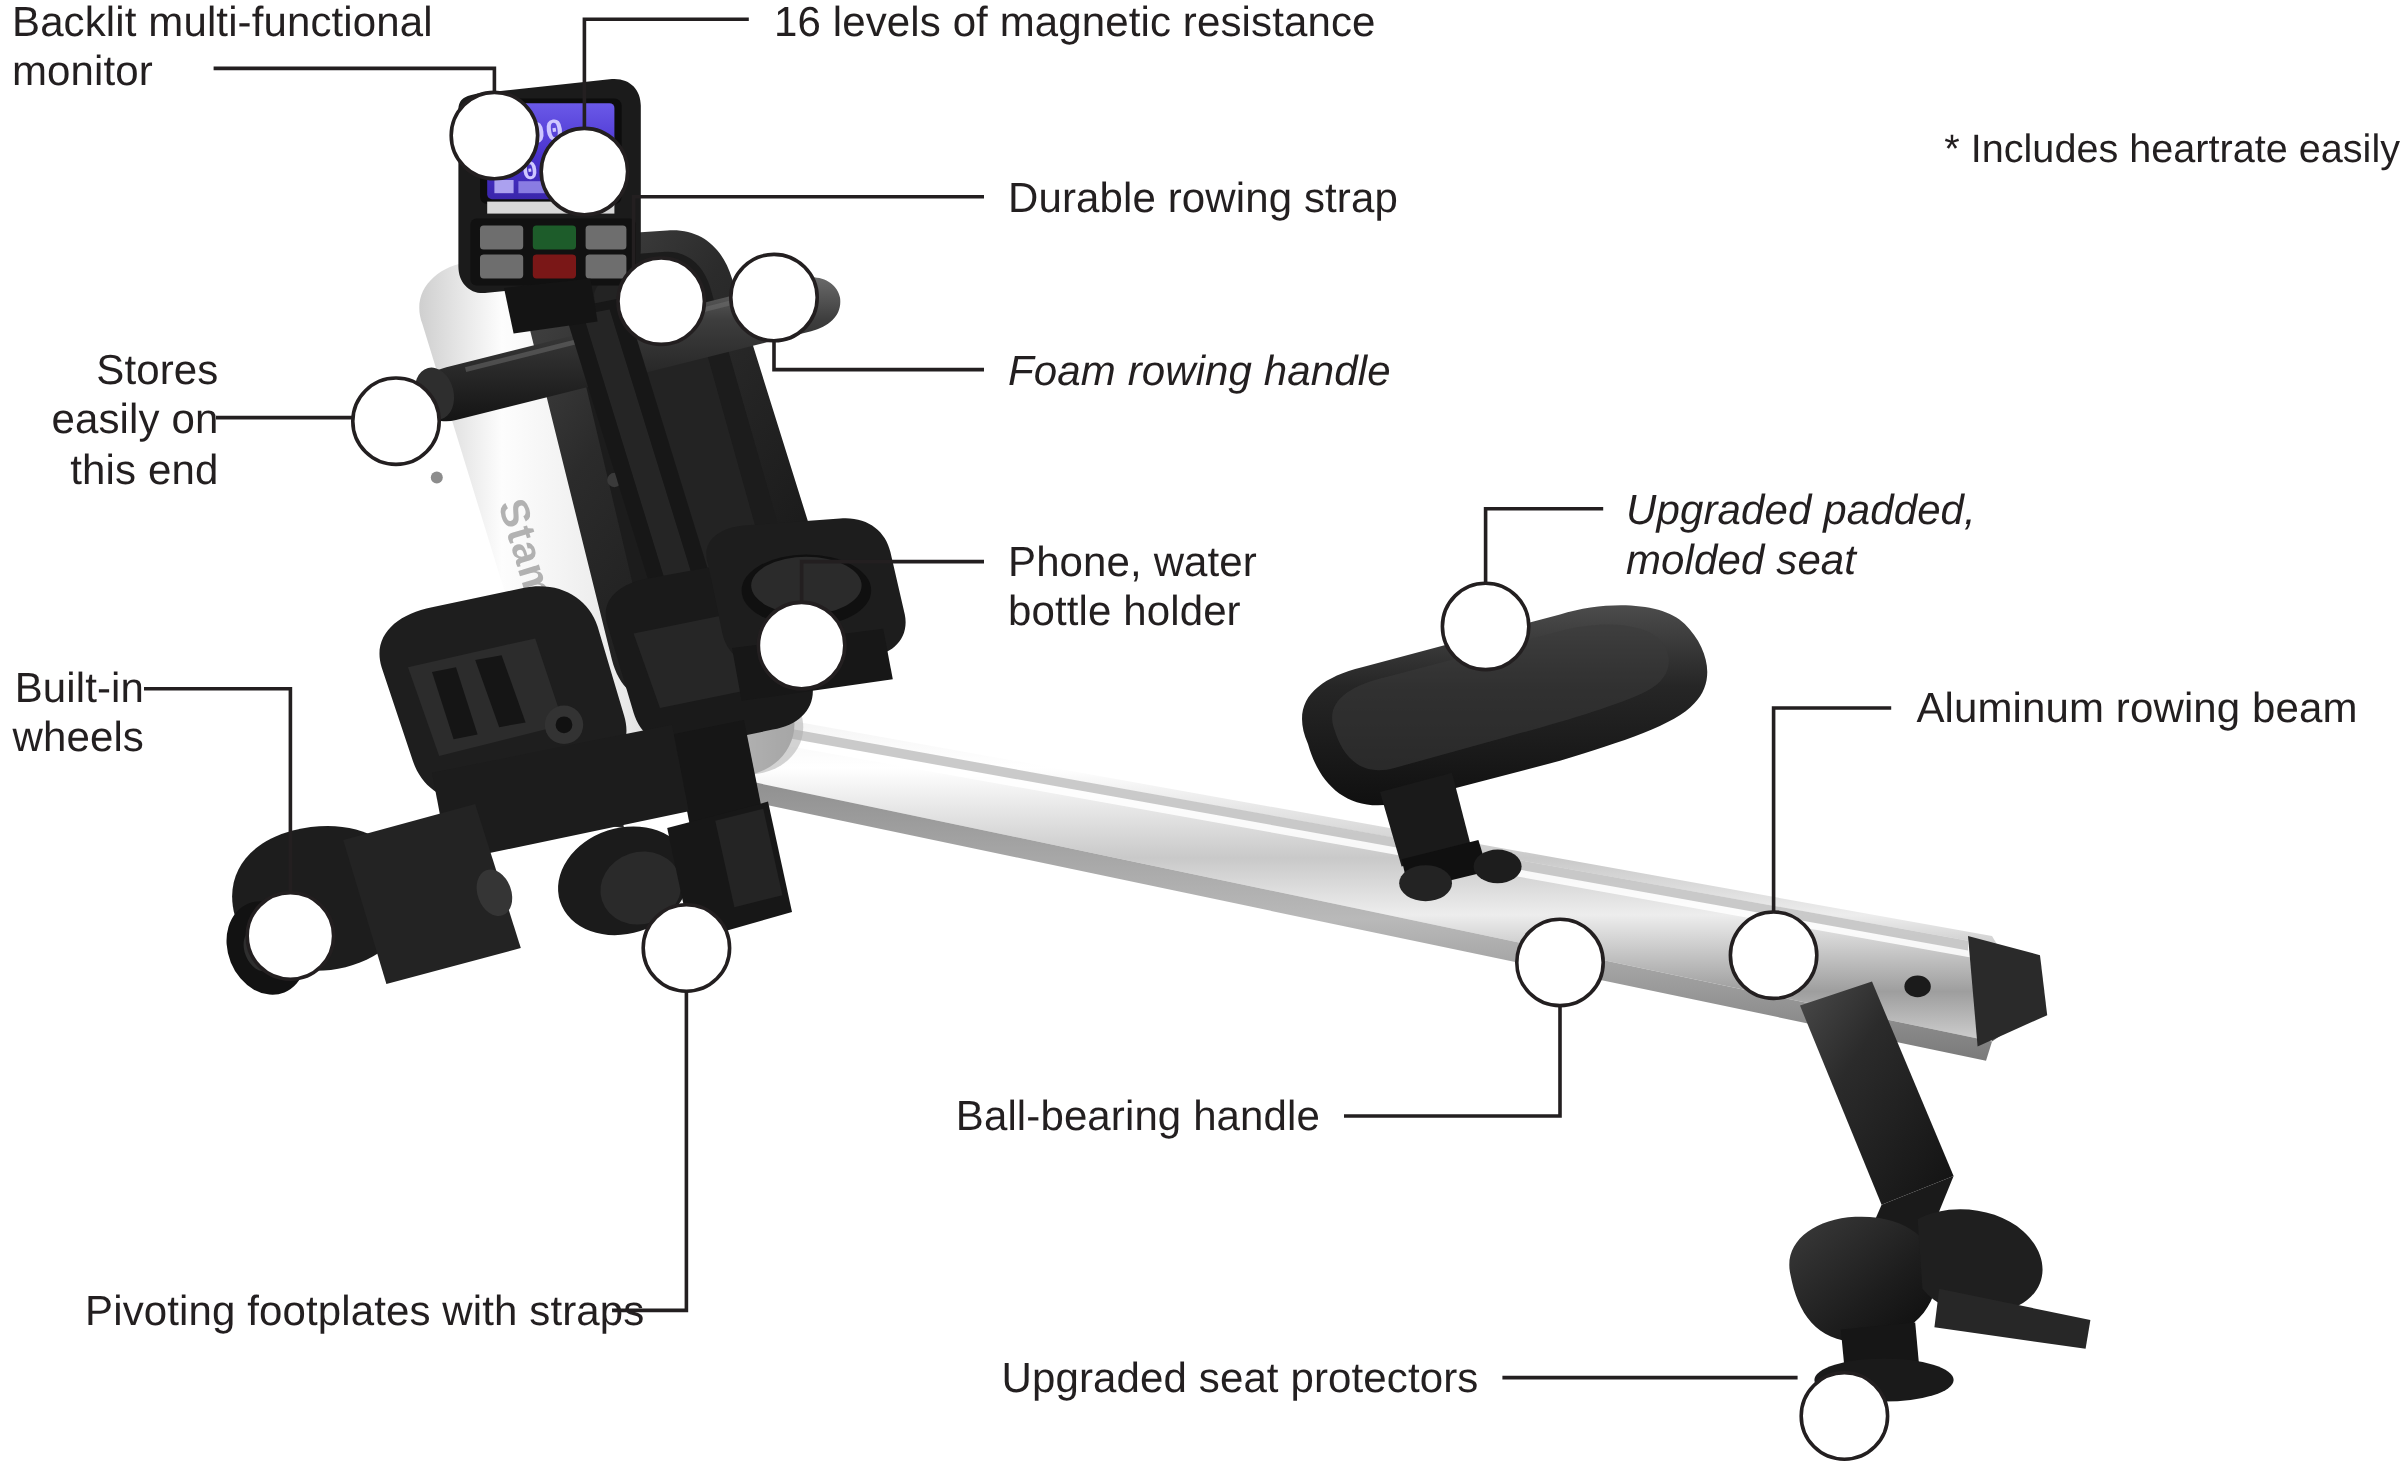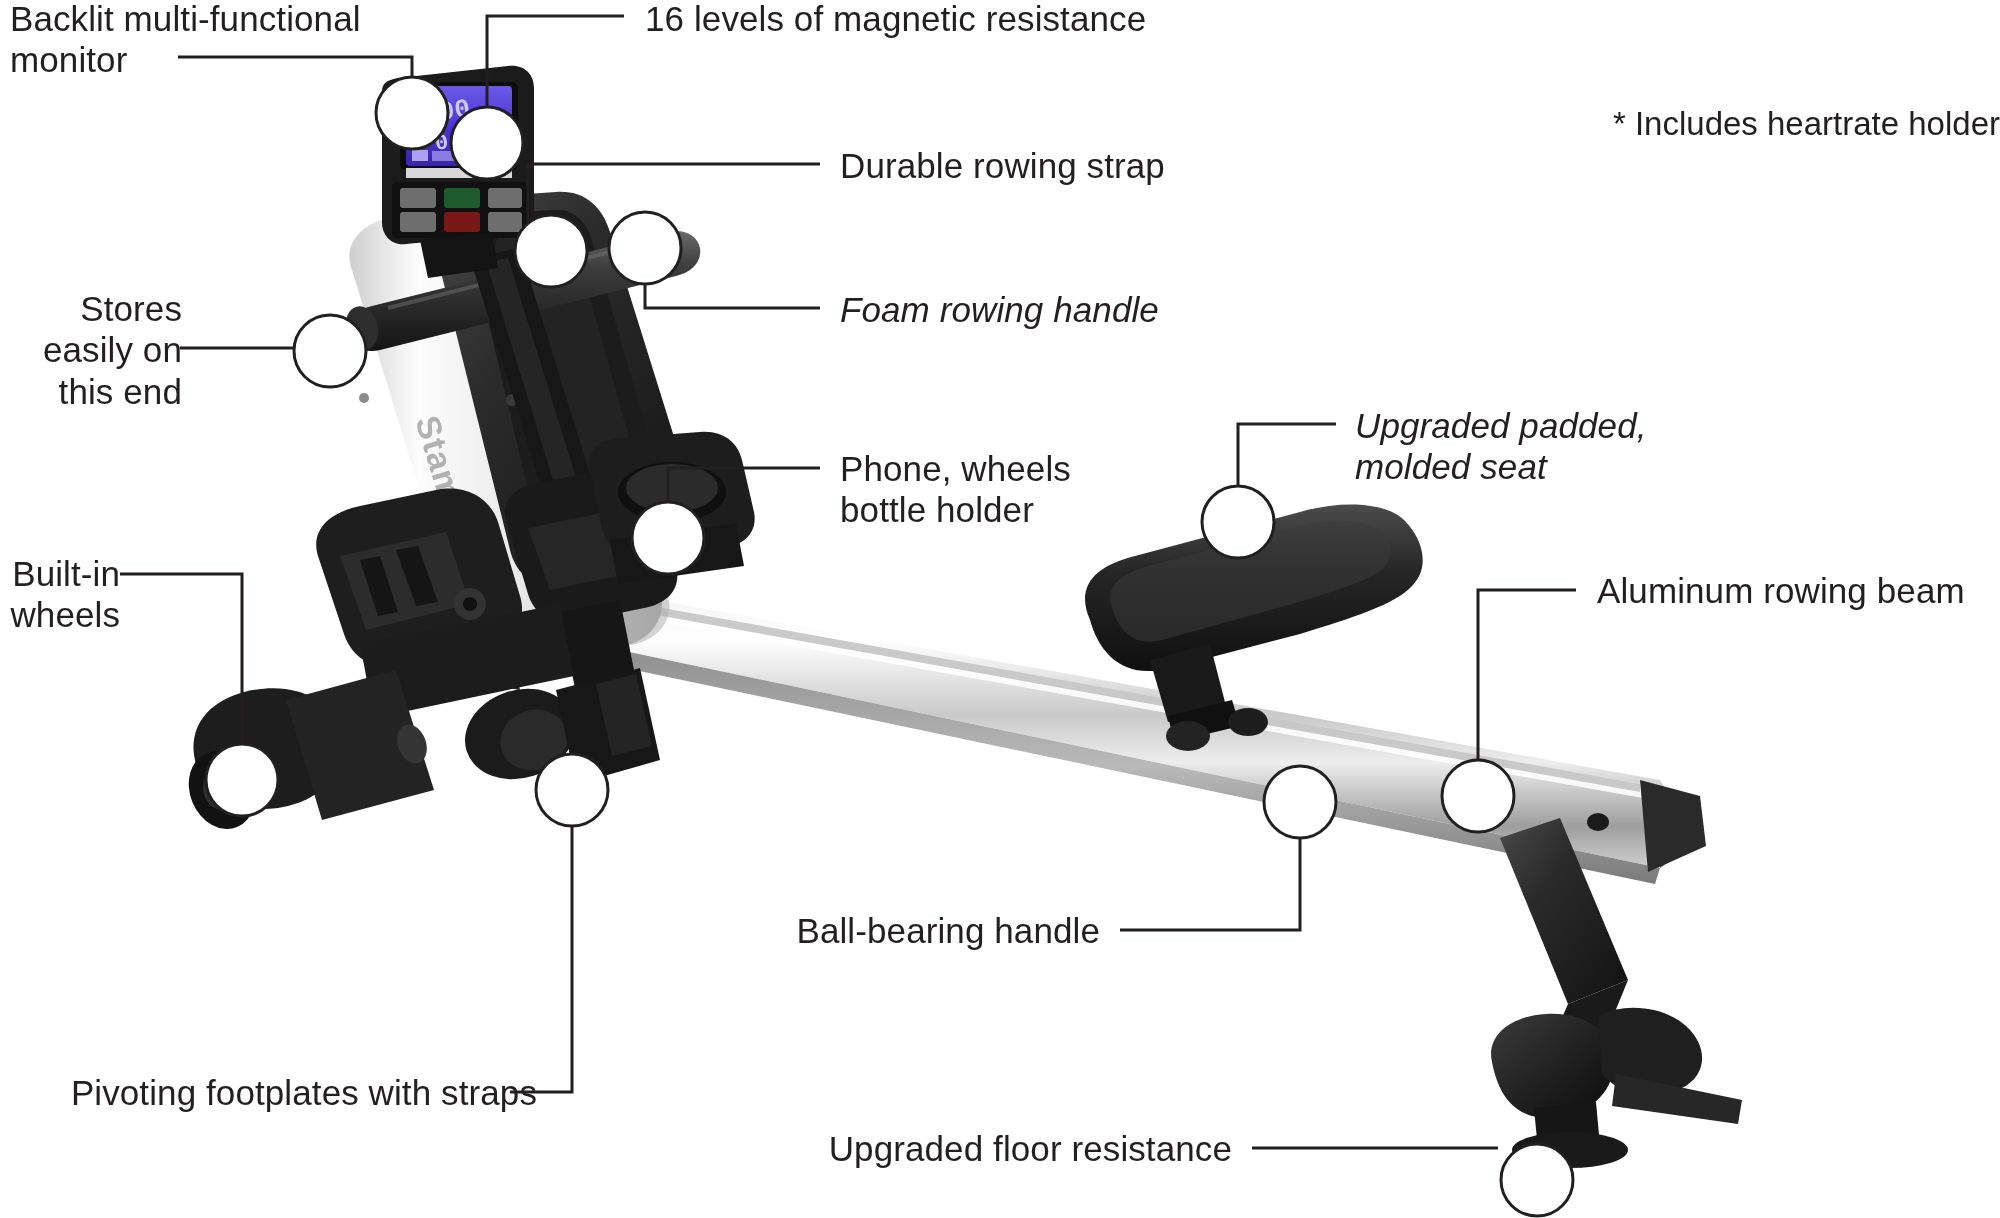--- a/index.html
+++ b/index.html
@@ -320,39 +320,39 @@
     <circle class="dot" cx="1300" cy="802" r="36"></circle>
     <circle class="dot" cx="572" cy="790" r="36"></circle>
     <circle class="dot" cx="1537" cy="1180" r="36"></circle>
   </svg>
 
   <div class="label" style="left:10px; top:-2px; width:420px;">Backlit multi-functional
 monitor</div>
 
   <div class="label" style="left:645px; top:-2px; width:600px;">16 levels of magnetic resistance</div>
 
-  <div class="note" style="right:0px; top:105px;">* Includes heartrate holder</div>
+  <div class="note" style="right:0px; top:105px;">* Includes heartrate easily</div>
 
   <div class="label" style="left:840px; top:145px; width:460px;">Durable rowing strap</div>
 
   <div class="label" style="left:840px; top:289px; width:460px;font-style:italic;">Foam rowing handle</div>
 
   <div class="label right" style="left:-8px; top:288px; width:190px;">Stores easily on
 this end</div>
 
-  <div class="label" style="left:840px; top:448px; width:330px;">Phone, wheels
+  <div class="label" style="left:840px; top:448px; width:330px;">Phone, water
 bottle holder</div>
 
   <div class="label" style="left:1355px; top:405px; width:400px;font-style:italic;">Upgraded padded,
 molded seat</div>
 
   <div class="label right" style="left:-8px; top:553px; width:128px;">Built-in
 wheels</div>
 
   <div class="label" style="left:1597px; top:570px; width:420px;">Aluminum rowing beam</div>
 
   <div class="label right" style="left:760px; top:910px; width:340px;">Ball-bearing handle</div>
 
   <div class="label right" style="left:0px; top:1072px; width:492px;margin-left:45px;">Pivoting footplates with straps</div>
 
-  <div class="label right" style="left:760px; top:1128px; width:472px;">Upgraded floor resistance</div>
+  <div class="label right" style="left:760px; top:1128px; width:472px;">Upgraded seat protectors</div>
 
 </div>
 
 </body></html>

